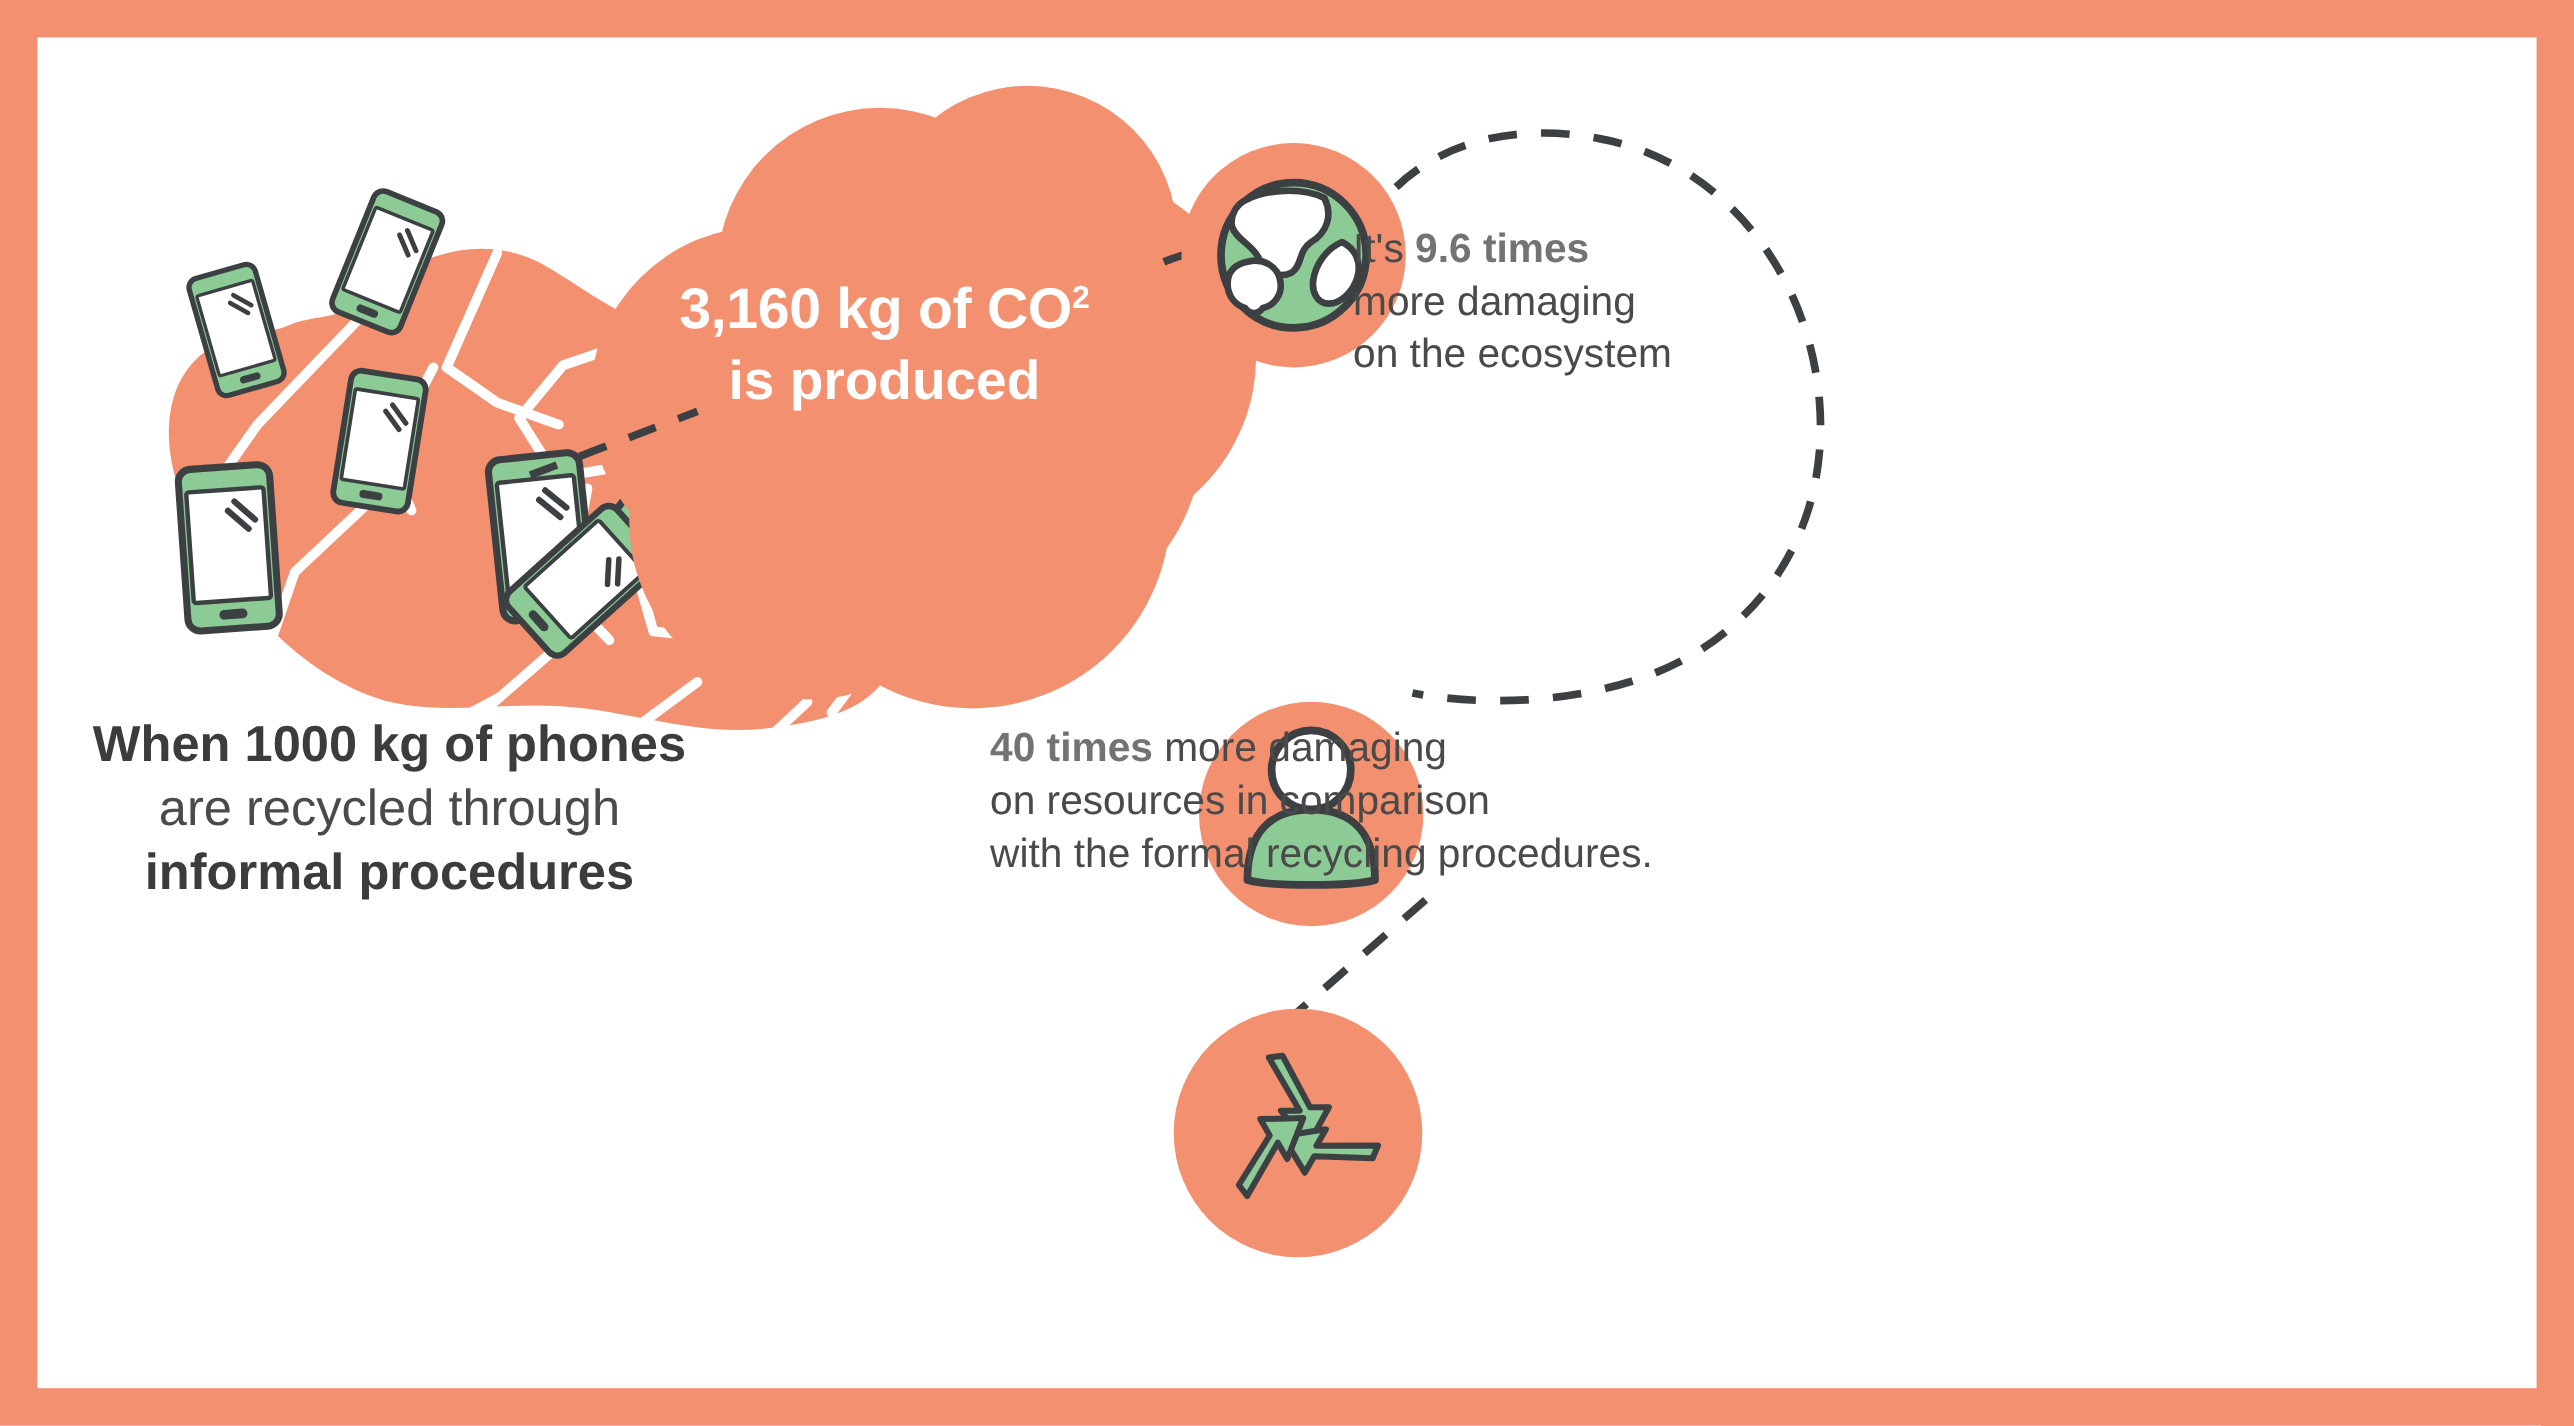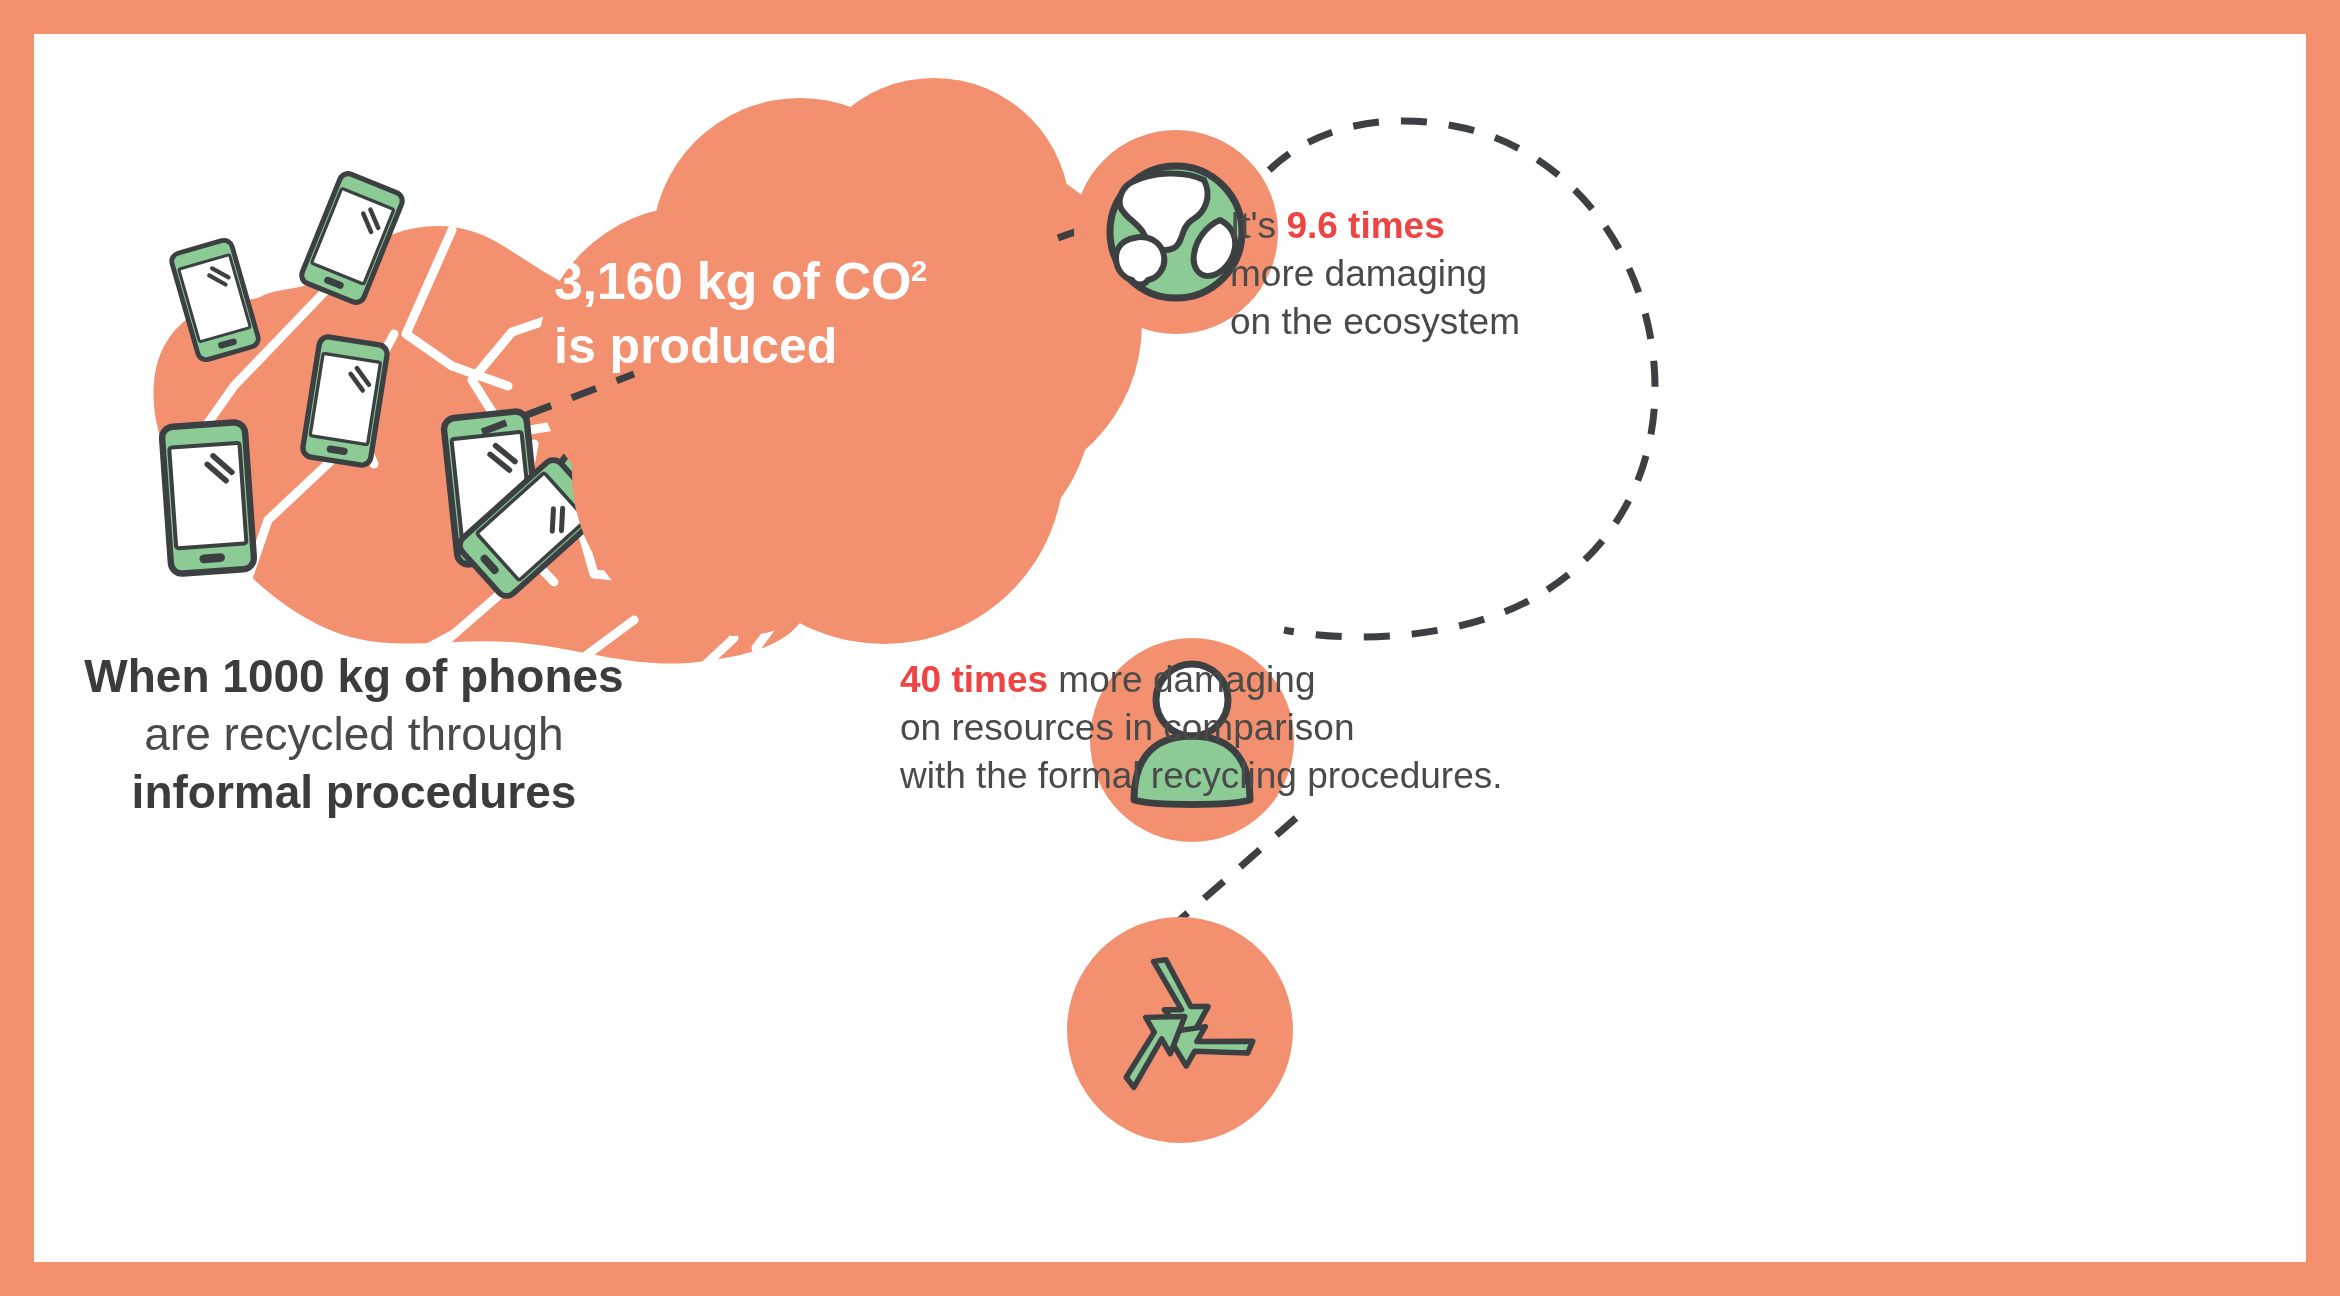--- a/index.html
+++ b/index.html
@@ -36,20 +36,21 @@
     width: 2272px;
     height: 1228px;
   }
 
   
   .cloud-text {
     position: absolute;
     left: 520px;
     top: 218px;
     width: 500px;
+    text-align: center;
     color: #ffffff;
     line-height: 1.12;
   }
   .cloud-line1 {
     font-size: 52px;
     font-weight: 700;
     letter-spacing: -0.3px;
     white-space: nowrap;
   }
   .cloud-line1 sup {
@@ -66,21 +67,21 @@
   
   .callout {
     position: absolute;
     color: #4a4a4a;
     line-height: 1.30;
     font-size: 37px;
     font-weight: 300;
   }
   .callout b {
     font-weight: 700;
-    color: #ef4444;
+    color: #737373;
   }
   #callout-eco   { left: 1196px; top: 168px;  width: 480px; }
   #callout-human { left: 1222px; top: 412px;  width: 460px; }
   #callout-res   { left: 846px;  top: 622px;  width: 700px; margin-left: 20px; }
 
   
   #caption {
     position: absolute;
     left: 40px;
     top: 614px;

